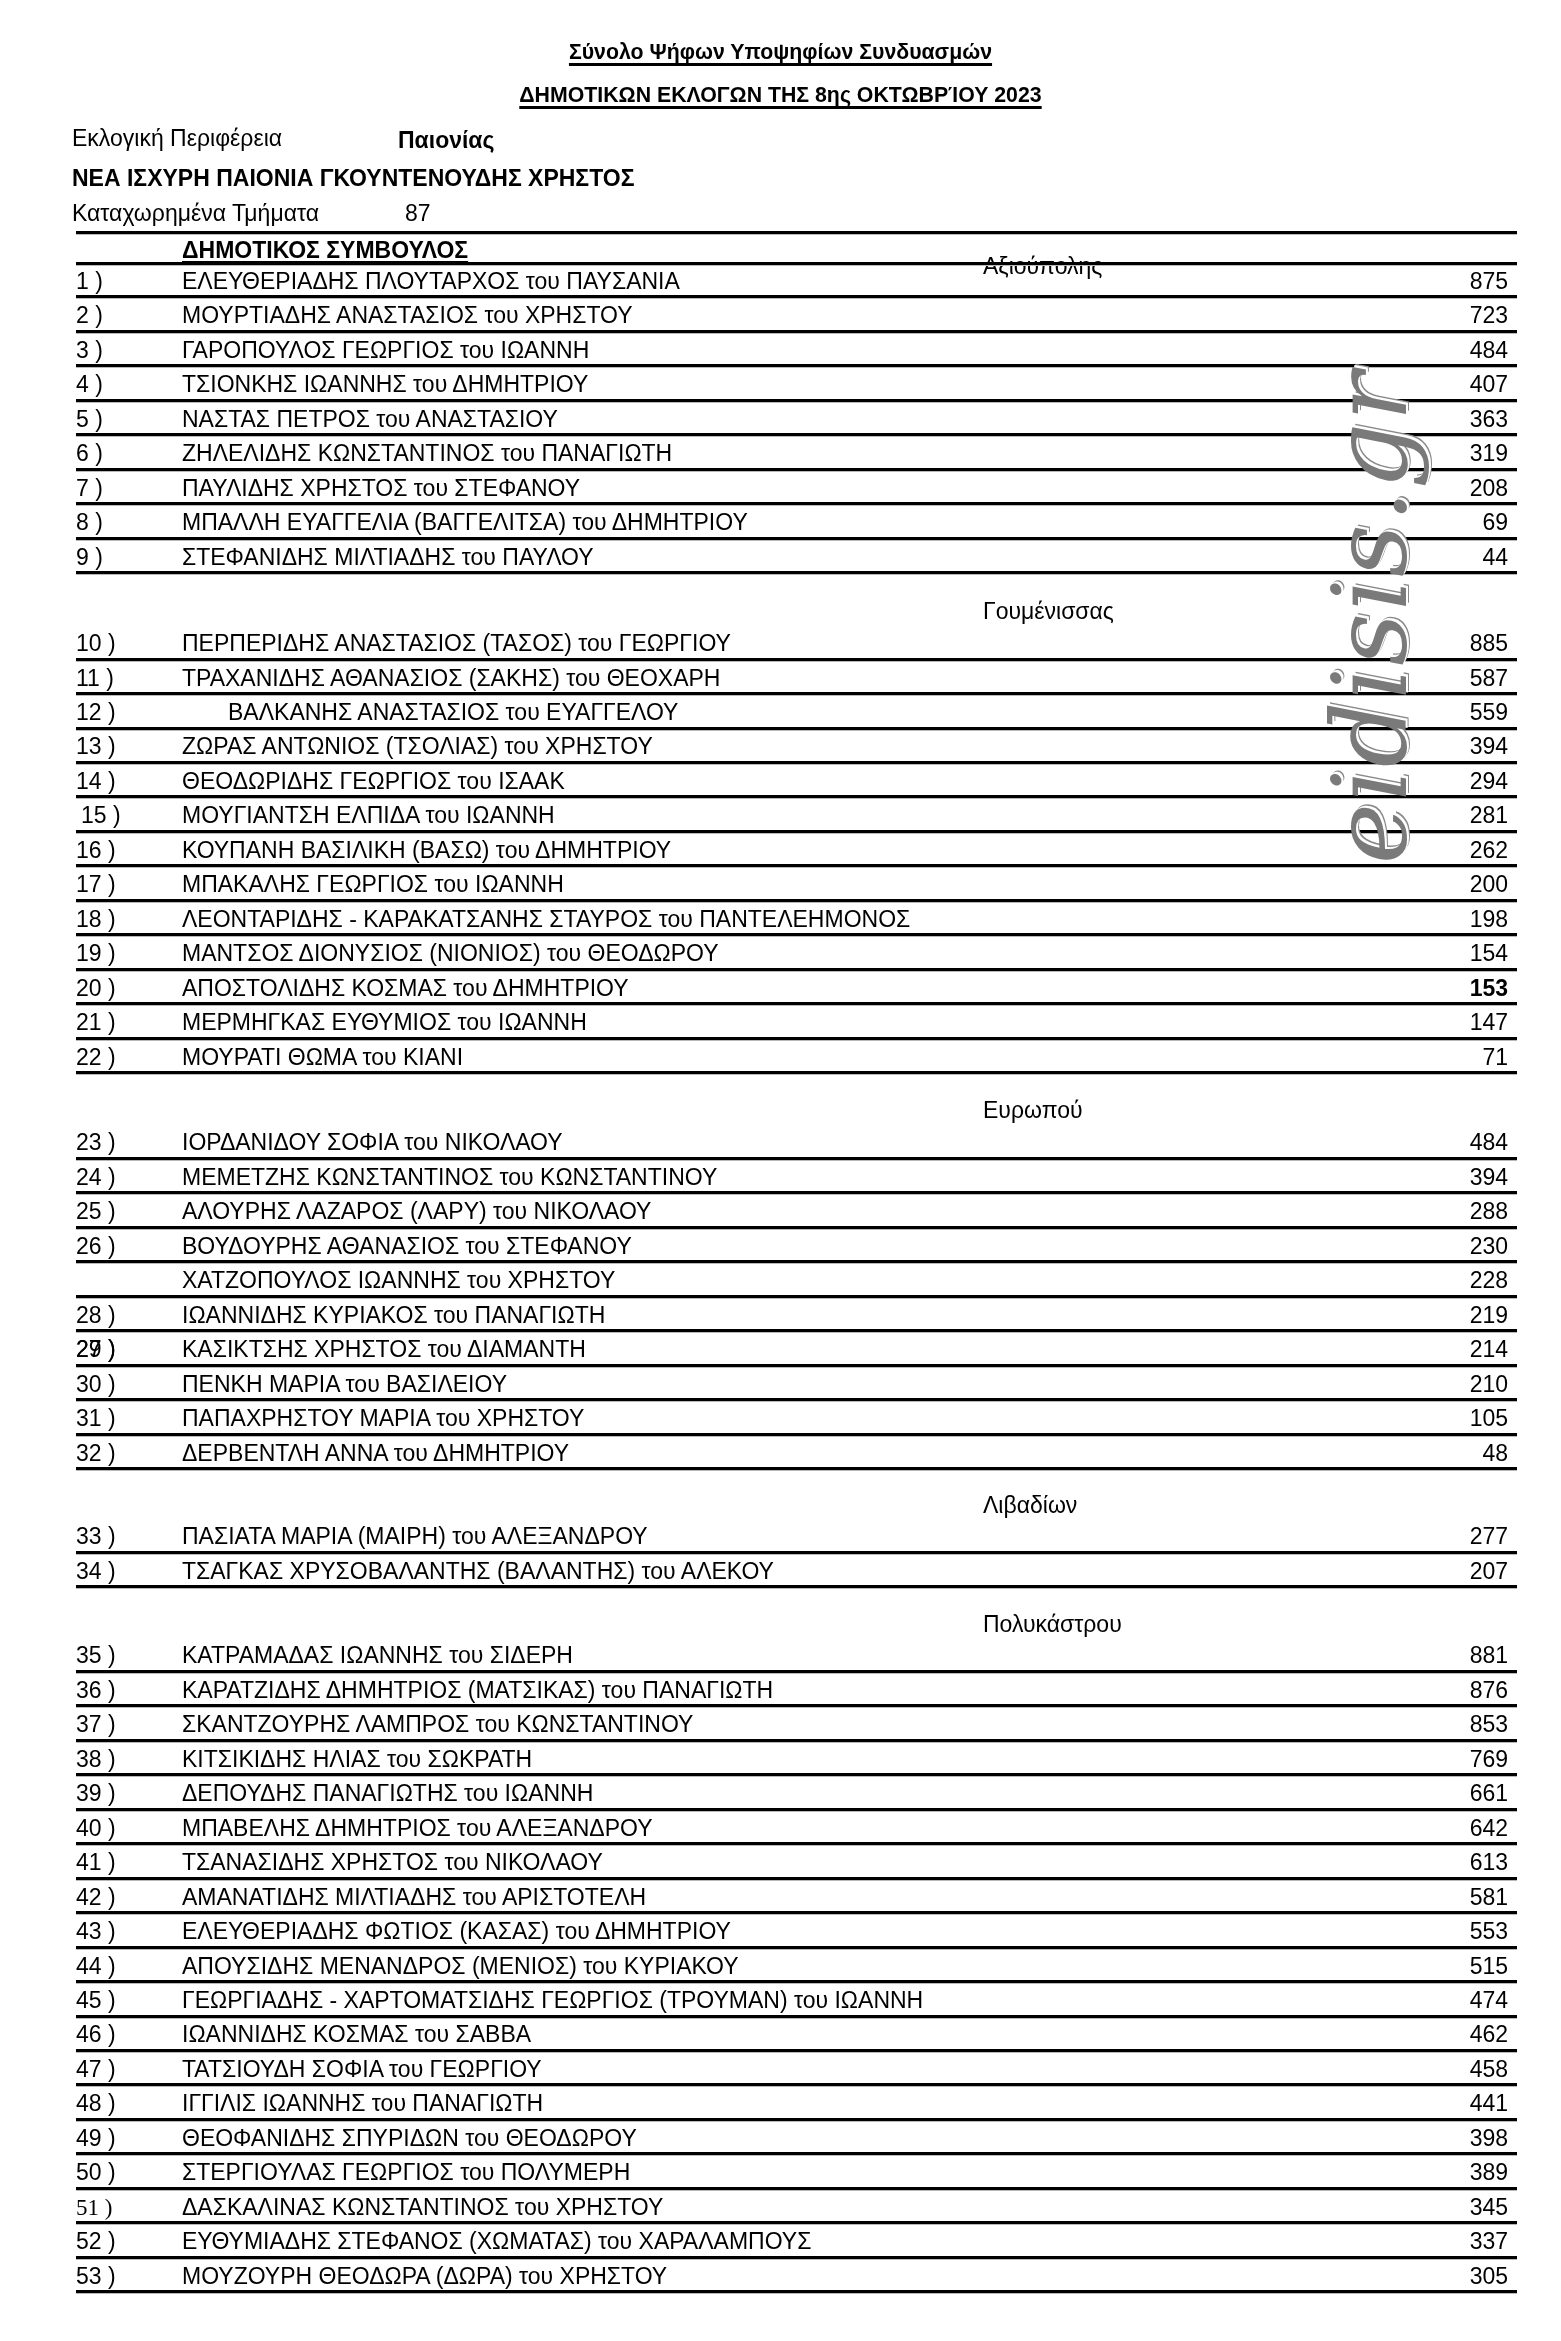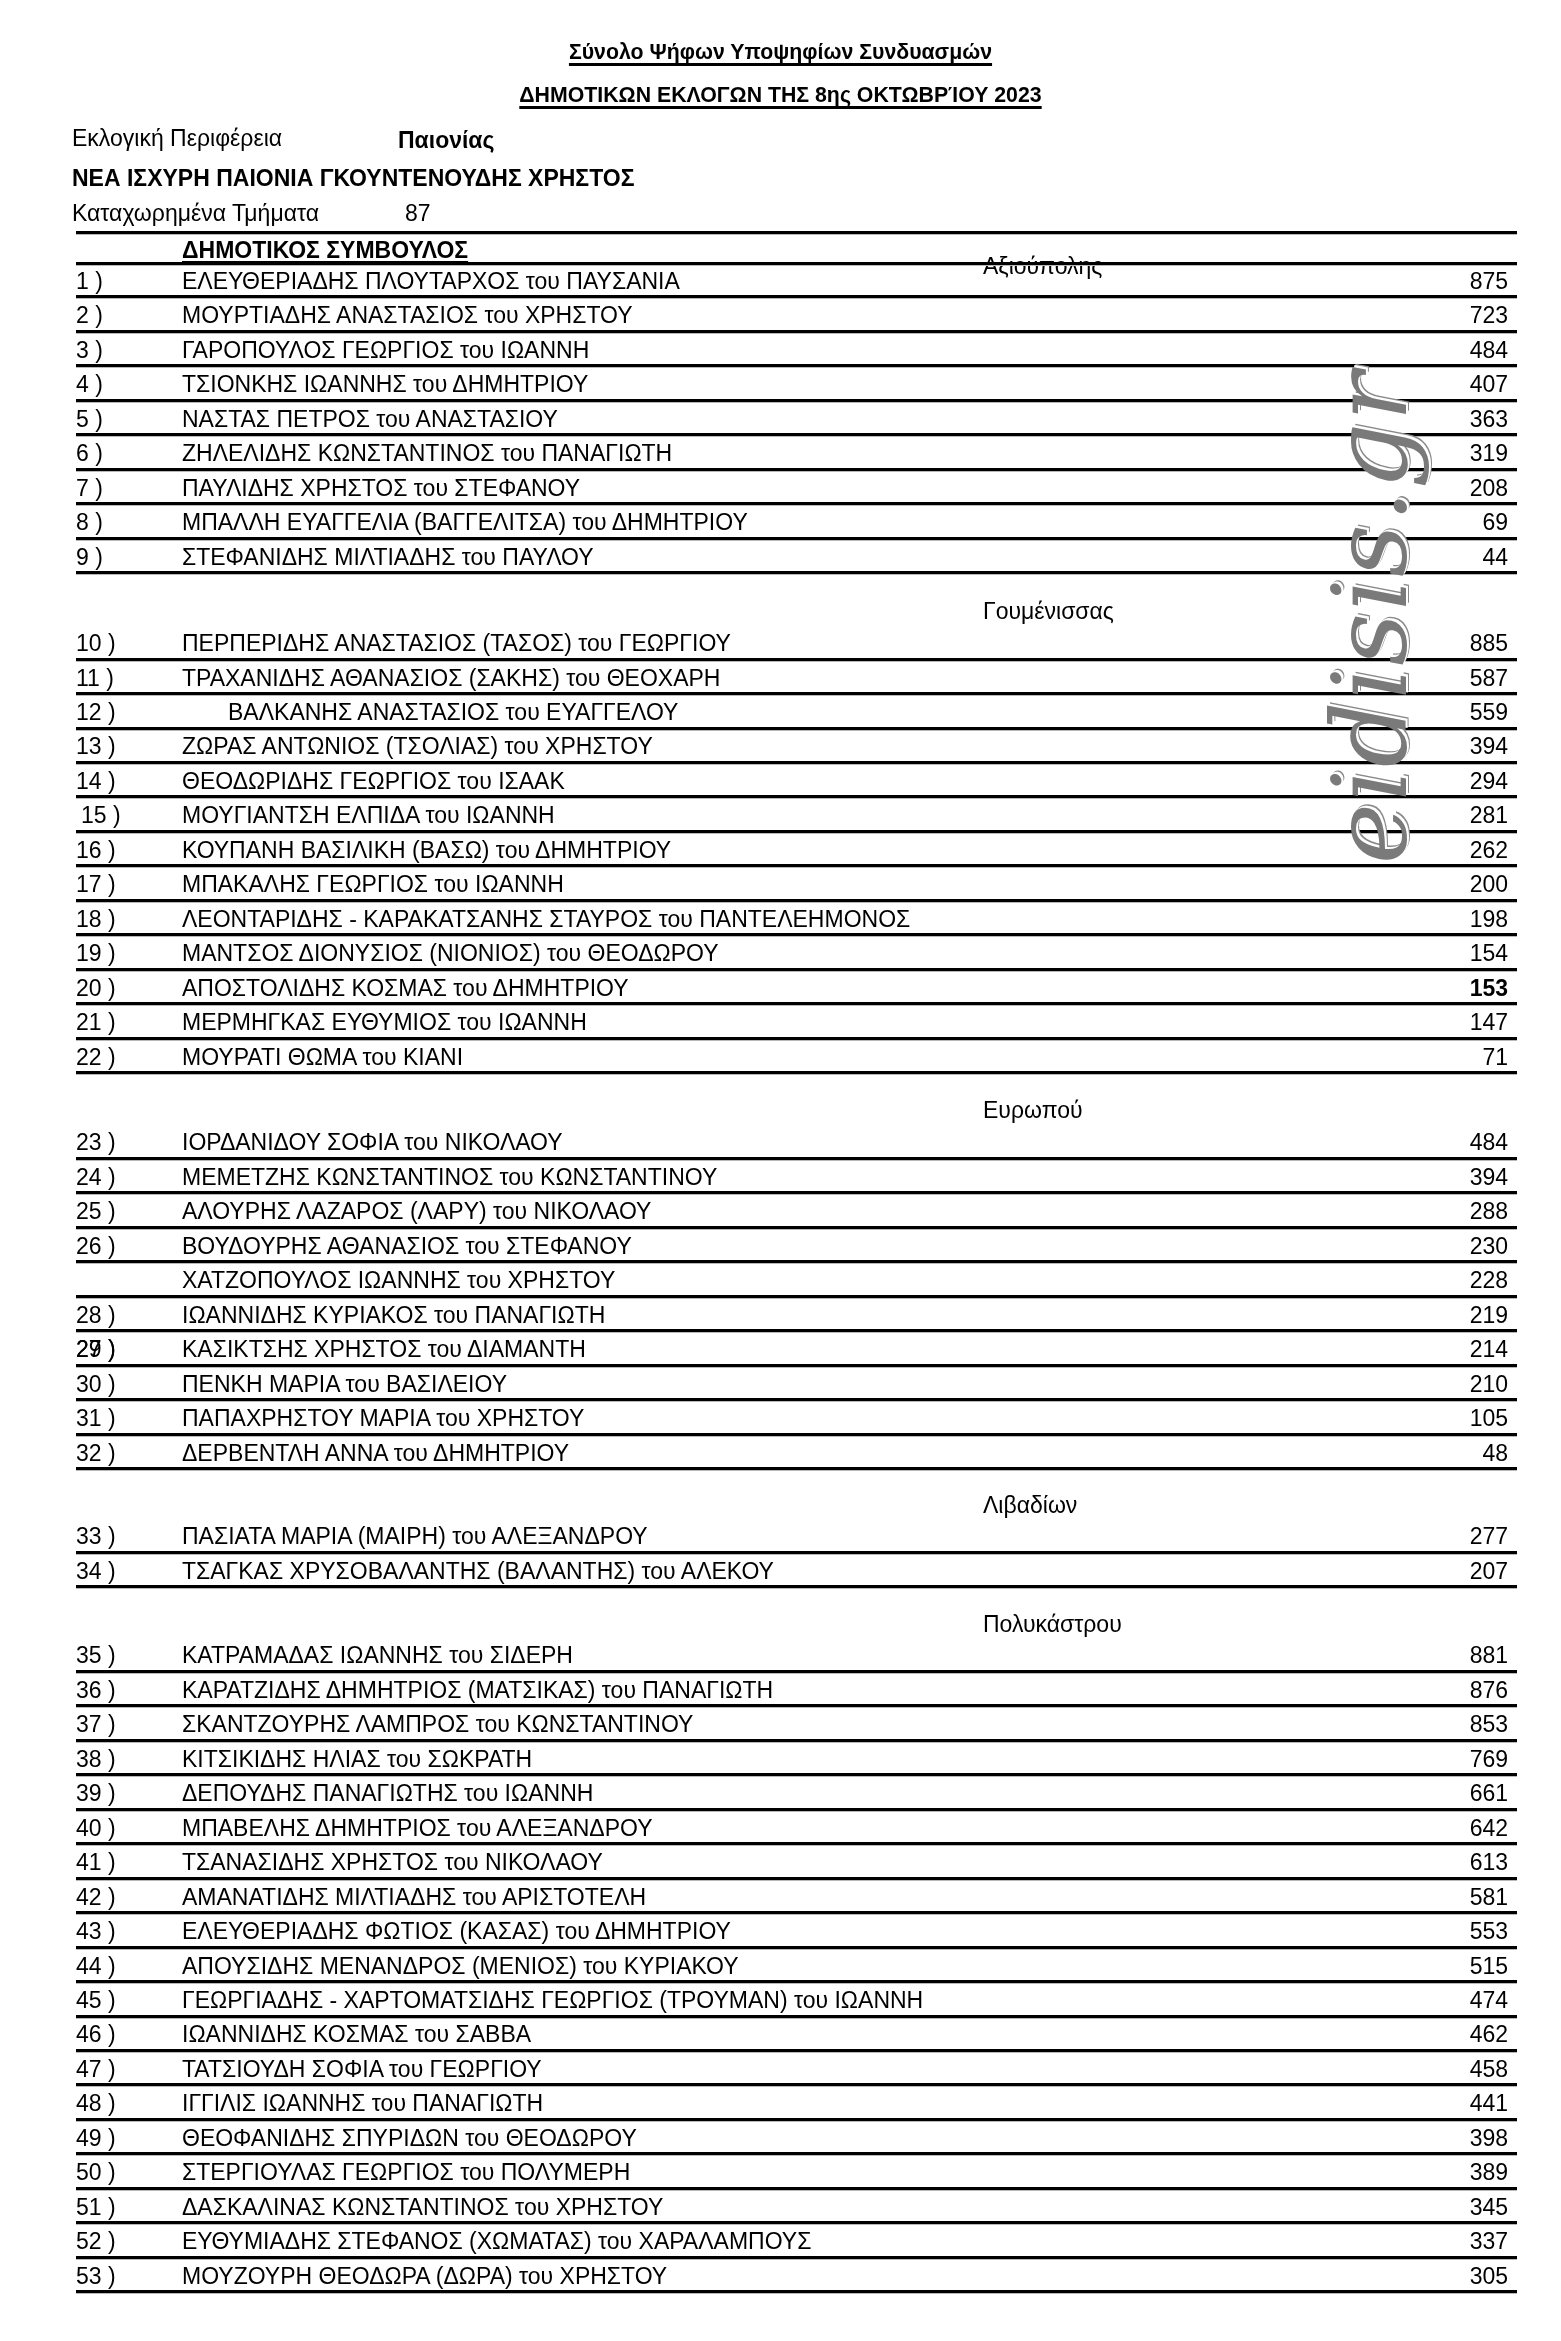--- a/index.html
+++ b/index.html
@@ -346,21 +346,21 @@
         <div class="row-votes" style="left: 1370px; top: 2125px;">398</div>
         <div class="hline" style="left: 76px; top: 2152px; width: 1441px;"></div>
       </div>
       <div class="">
         <div class="row-num" style="left: 76px; top: 2159px;">50 )</div>
         <div class="row-name" style="left: 182px; top: 2159px;">ΣΤΕΡΓΙΟΥΛΑΣ ΓΕΩΡΓΙΟΣ του ΠΟΛΥΜΕΡΗ</div>
         <div class="row-votes" style="left: 1370px; top: 2159px;">389</div>
         <div class="hline" style="left: 76px; top: 2187px; width: 1441px;"></div>
       </div>
       <div class="">
-        <div class="row-num" style="left: 76px; top: 2194px;">51 )</div>
+        <div class="row-num" style="left: 76px; top: 2194px; font-family: Liberation Serif, serif;">51 )</div>
         <div class="row-name" style="left: 182px; top: 2194px;">ΔΑΣΚΑΛΙΝΑΣ ΚΩΝΣΤΑΝΤΙΝΟΣ του ΧΡΗΣΤΟΥ</div>
         <div class="row-votes" style="left: 1370px; top: 2194px;">345</div>
         <div class="hline" style="left: 76px; top: 2221px; width: 1441px;"></div>
       </div>
       <div class="">
         <div class="row-num" style="left: 76px; top: 2228px;">52 )</div>
         <div class="row-name" style="left: 182px; top: 2228px;">ΕΥΘΥΜΙΑΔΗΣ ΣΤΕΦΑΝΟΣ (ΧΩΜΑΤΑΣ) του ΧΑΡΑΛΑΜΠΟΥΣ</div>
         <div class="row-votes" style="left: 1370px; top: 2228px;">337</div>
         <div class="hline" style="left: 76px; top: 2256px; width: 1441px;"></div>
       </div>

